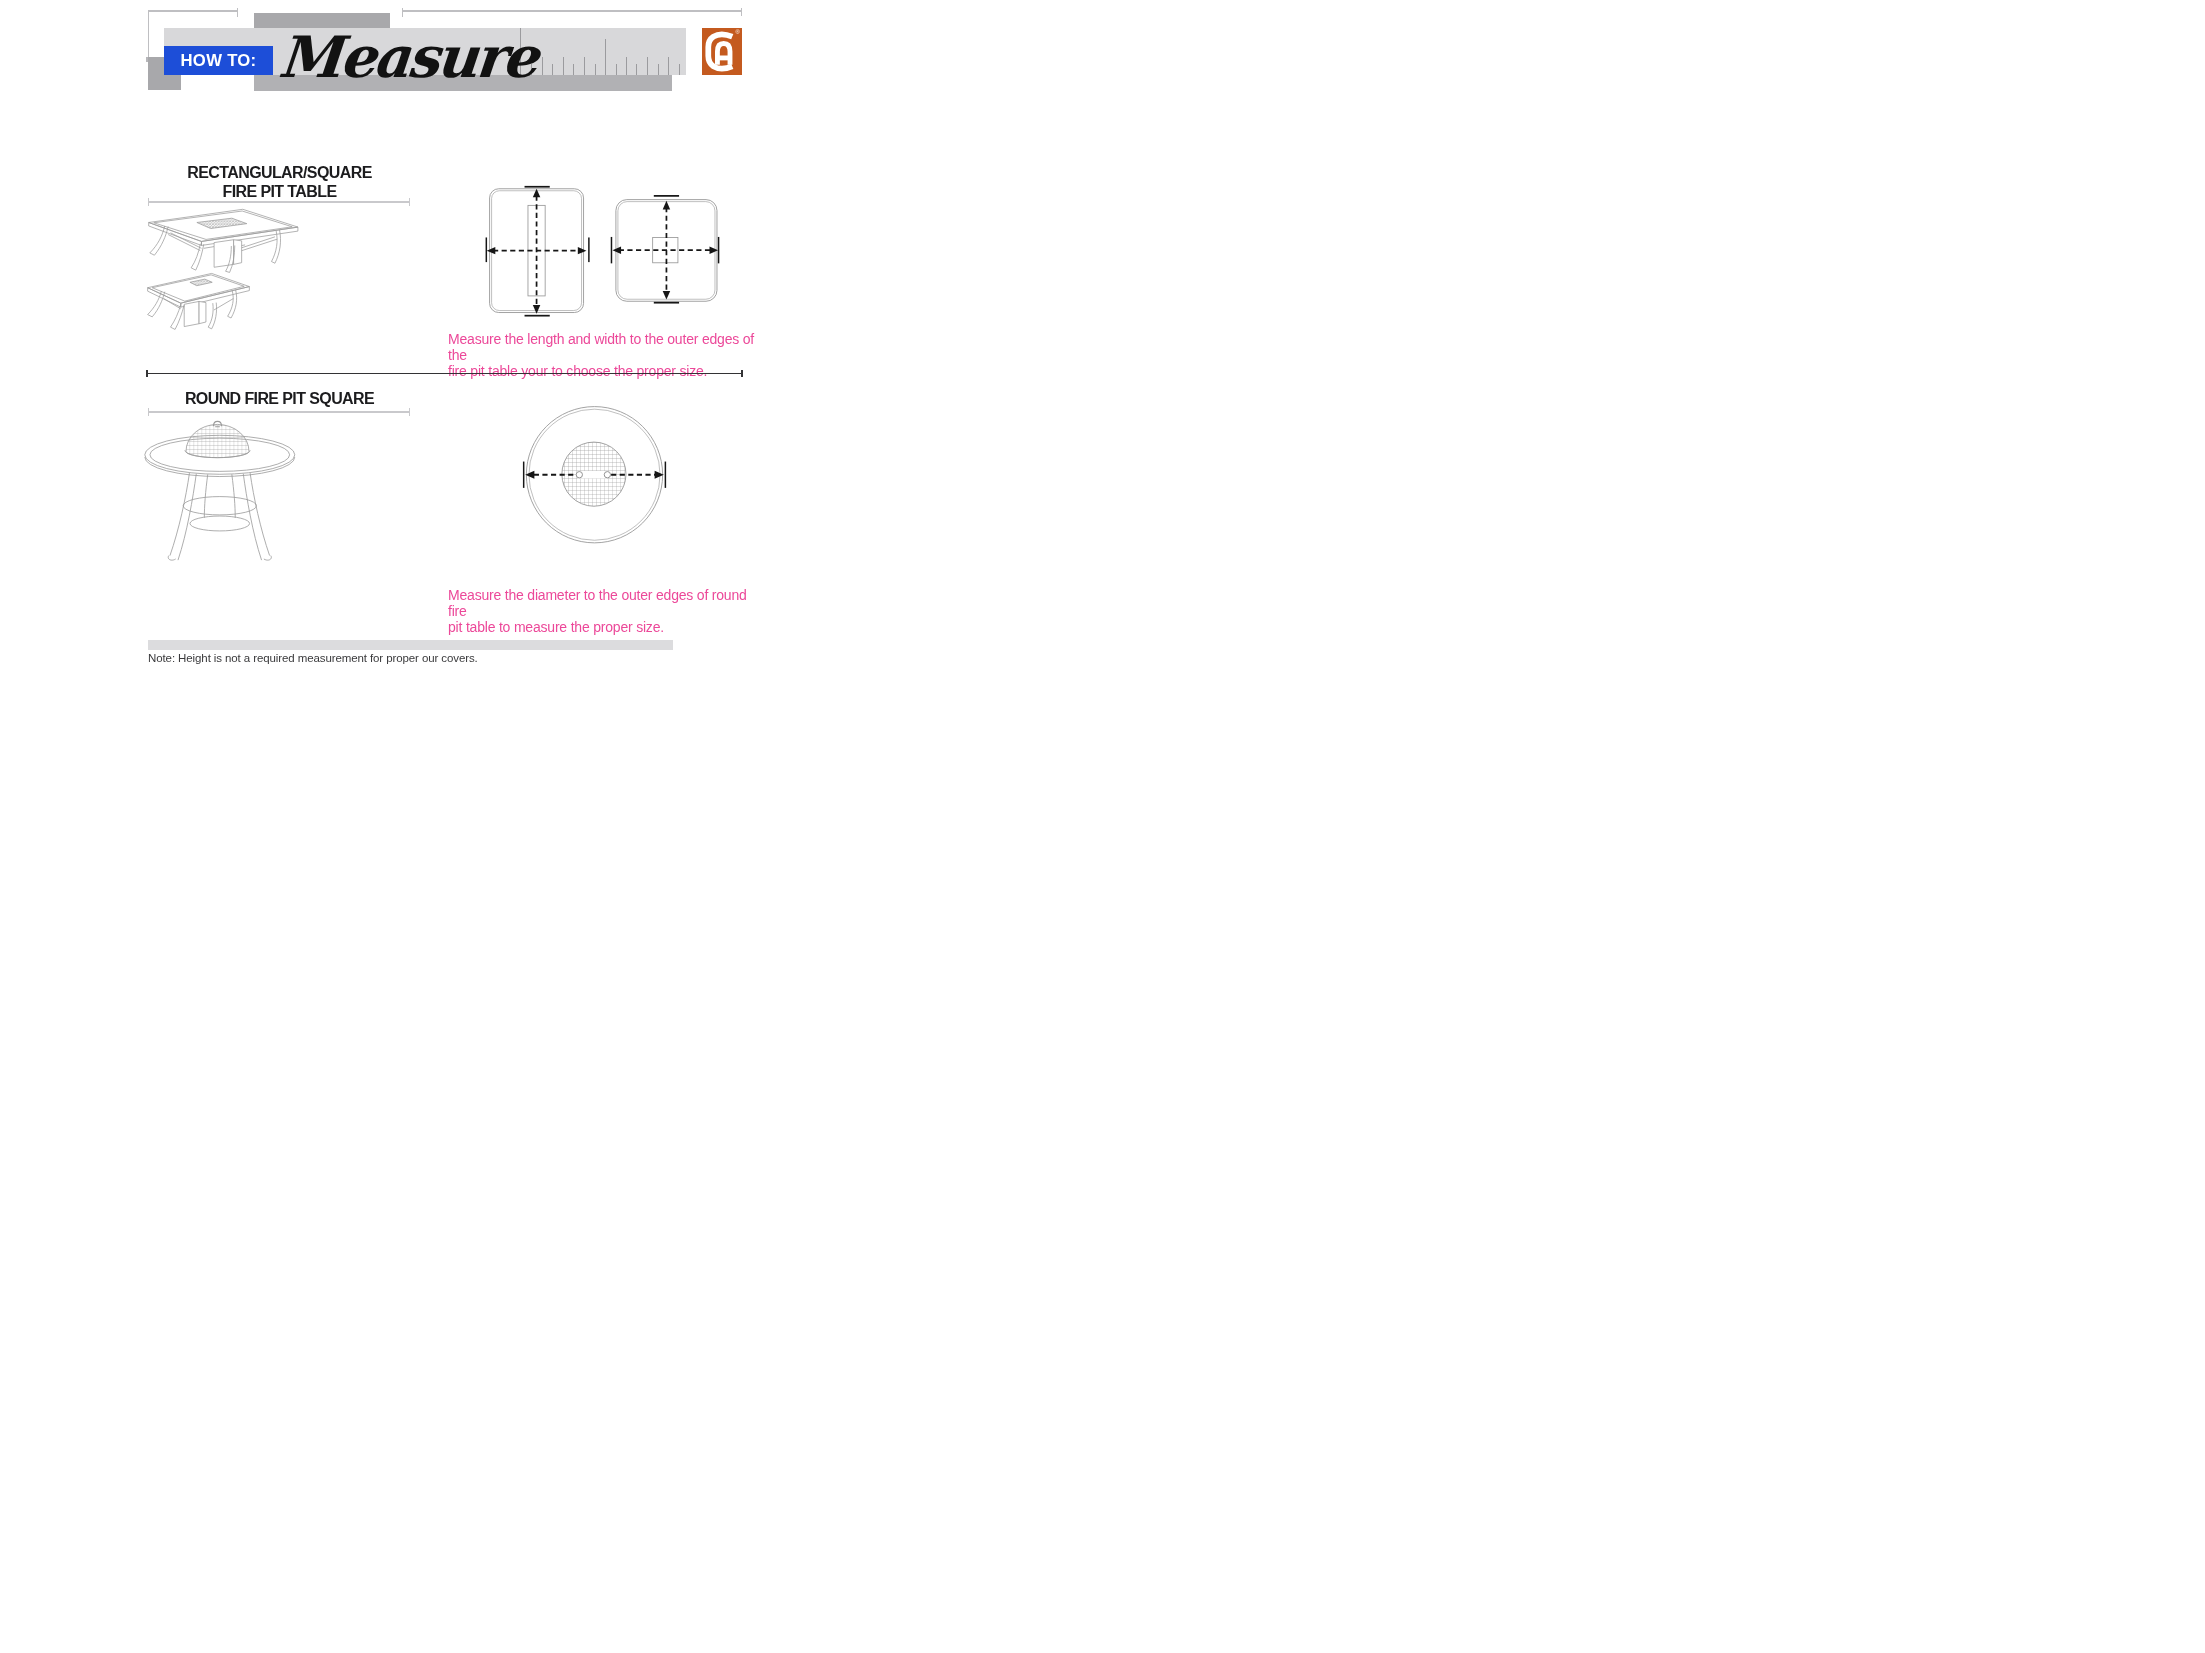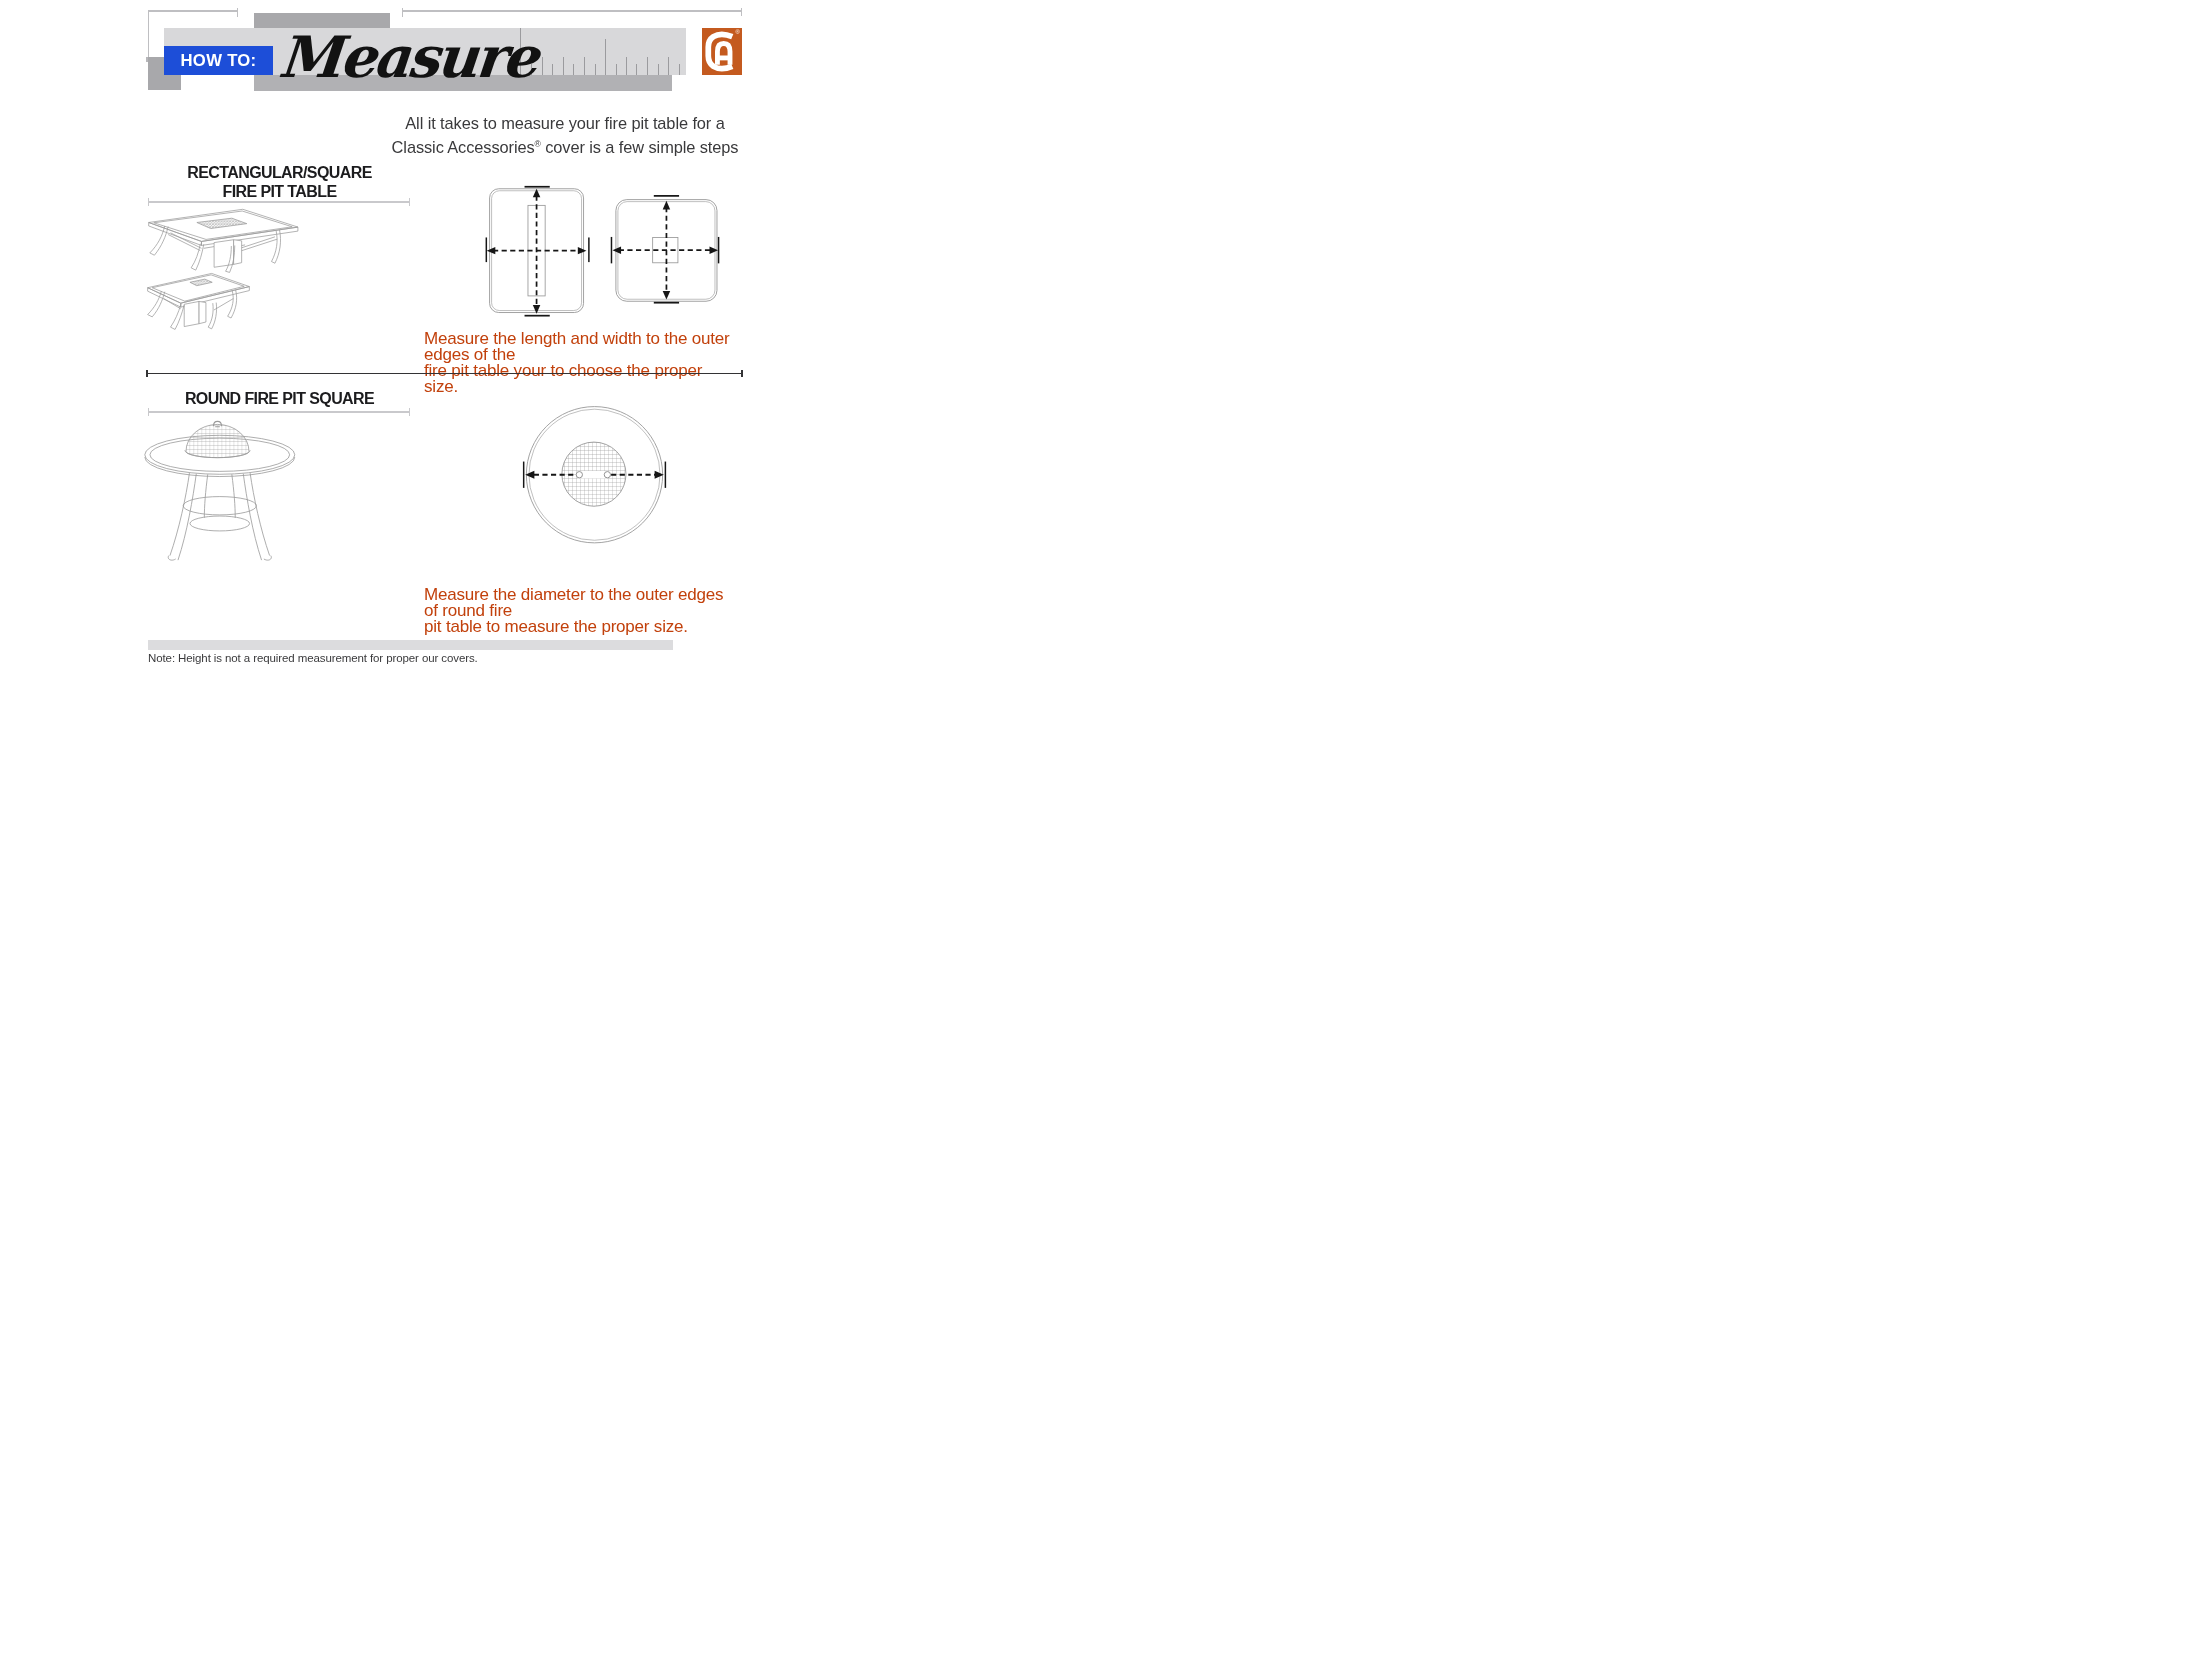--- a/index.html
+++ b/index.html
@@ -24,22 +24,22 @@
   .logo .reg{position:absolute;right:2.3px;top:2.3px;color:#fff;font-size:5.7px;line-height:5.7px;}
 
   
   .intro{position:absolute;left:364px;top:113px;width:402px;text-align:center;
          font-size:16.4px;line-height:20.7px;letter-spacing:-0.1px;color:#3a3a3c;}
   .intro sup{font-size:8.6px;}
 
   
   .sec-h{position:absolute;left:148px;width:263px;text-align:center;font-weight:700;
          font-size:16px;line-height:19px;letter-spacing:-0.6px;color:#1c1c1e;}
-  .caption{position:absolute;left:424px;width:313px;font-size:17px;line-height:16px;
-           letter-spacing:-0.2px;color:#c2410c;}
+  .caption{position:absolute;left:448px;width:313px;font-size:14px;line-height:16px;
+           letter-spacing:-0.2px;color:#ec4899;}
 
   
   .mbar{position:absolute;height:8px;}
   .mbar .line{position:absolute;left:0;right:0;top:3.2px;height:1.5px;background:#c9c9cc;}
   .mbar .tk{position:absolute;top:0;width:1.4px;height:8px;background:#c9c9cc;}
   .mbar .tk.l{left:0;} .mbar .tk.r{right:0;}
 
   
   .divider{position:absolute;left:147px;top:373px;width:595px;height:1.4px;background:#333335;}
   .divider .tk{position:absolute;top:-2.6px;width:1.3px;height:6.6px;background:#333335;}
@@ -95,24 +95,20 @@
 
   <div class="logo">
     <svg width="40" height="47" viewBox="0 0 70 82">
       <path d="M 53,15 Q 33,7 20,15 Q 11,21 11,33 L 11,49 Q 11,61 20,67 Q 33,75 53,67" fill="none" stroke="#ffffff" stroke-width="10"></path>
       <path d="M 27,64 L 27,41 Q 27,27 38,27 Q 49,27 49,41 L 49,64" fill="none" stroke="#ffffff" stroke-width="8.5"></path>
       <rect x="27" y="48" width="22" height="8.5" fill="#ffffff"></rect>
     </svg>
     <span class="reg">®</span>
   </div>
 
-  <div class="intro">
-    <div>All it takes to measure your fire pit table for a</div>
-    <div><span>Classic Accessories</span><sup>®</sup><span style="white-space:pre;"> cover is a few simple steps</span></div>
-  </div>
 
   <div class="sec-h" style="top:163px;">
     <div>RECTANGULAR/SQUARE</div>
     <div>FIRE PIT TABLE</div>
   </div>
 
   <div class="mbar" style="left:148px;top:198px;width:262px;">
     <div class="tk l"></div>
     <div class="line"></div>
     <div class="tk r"></div>

